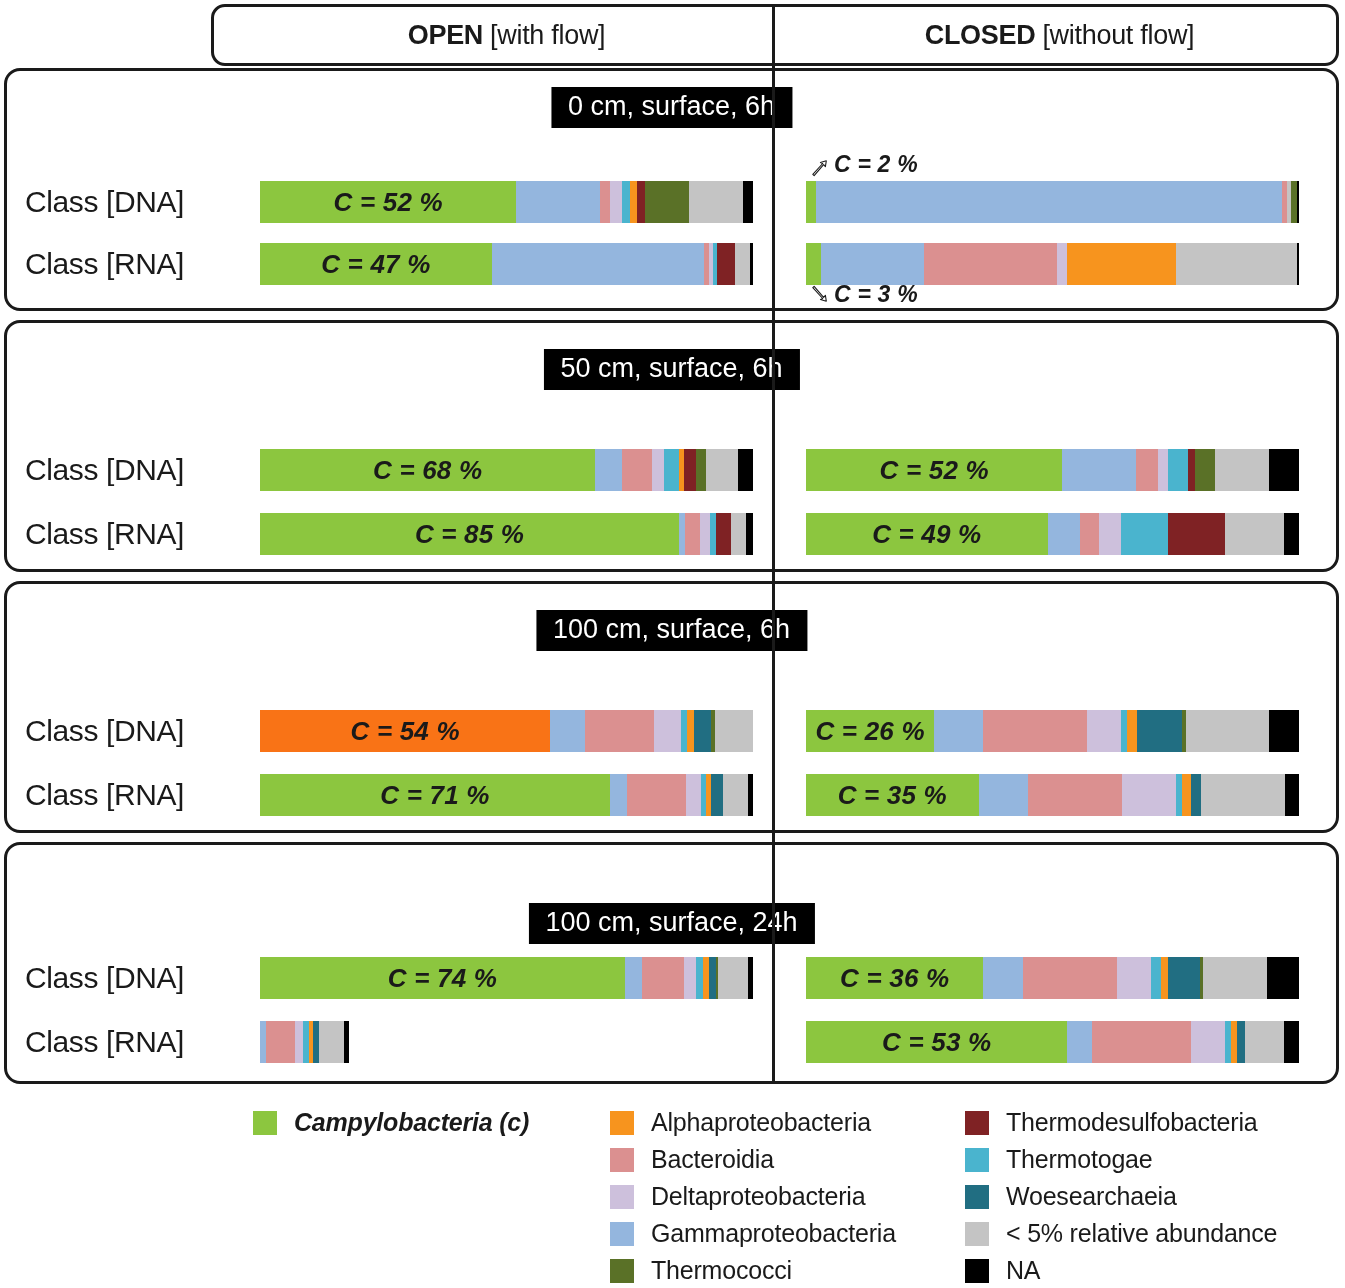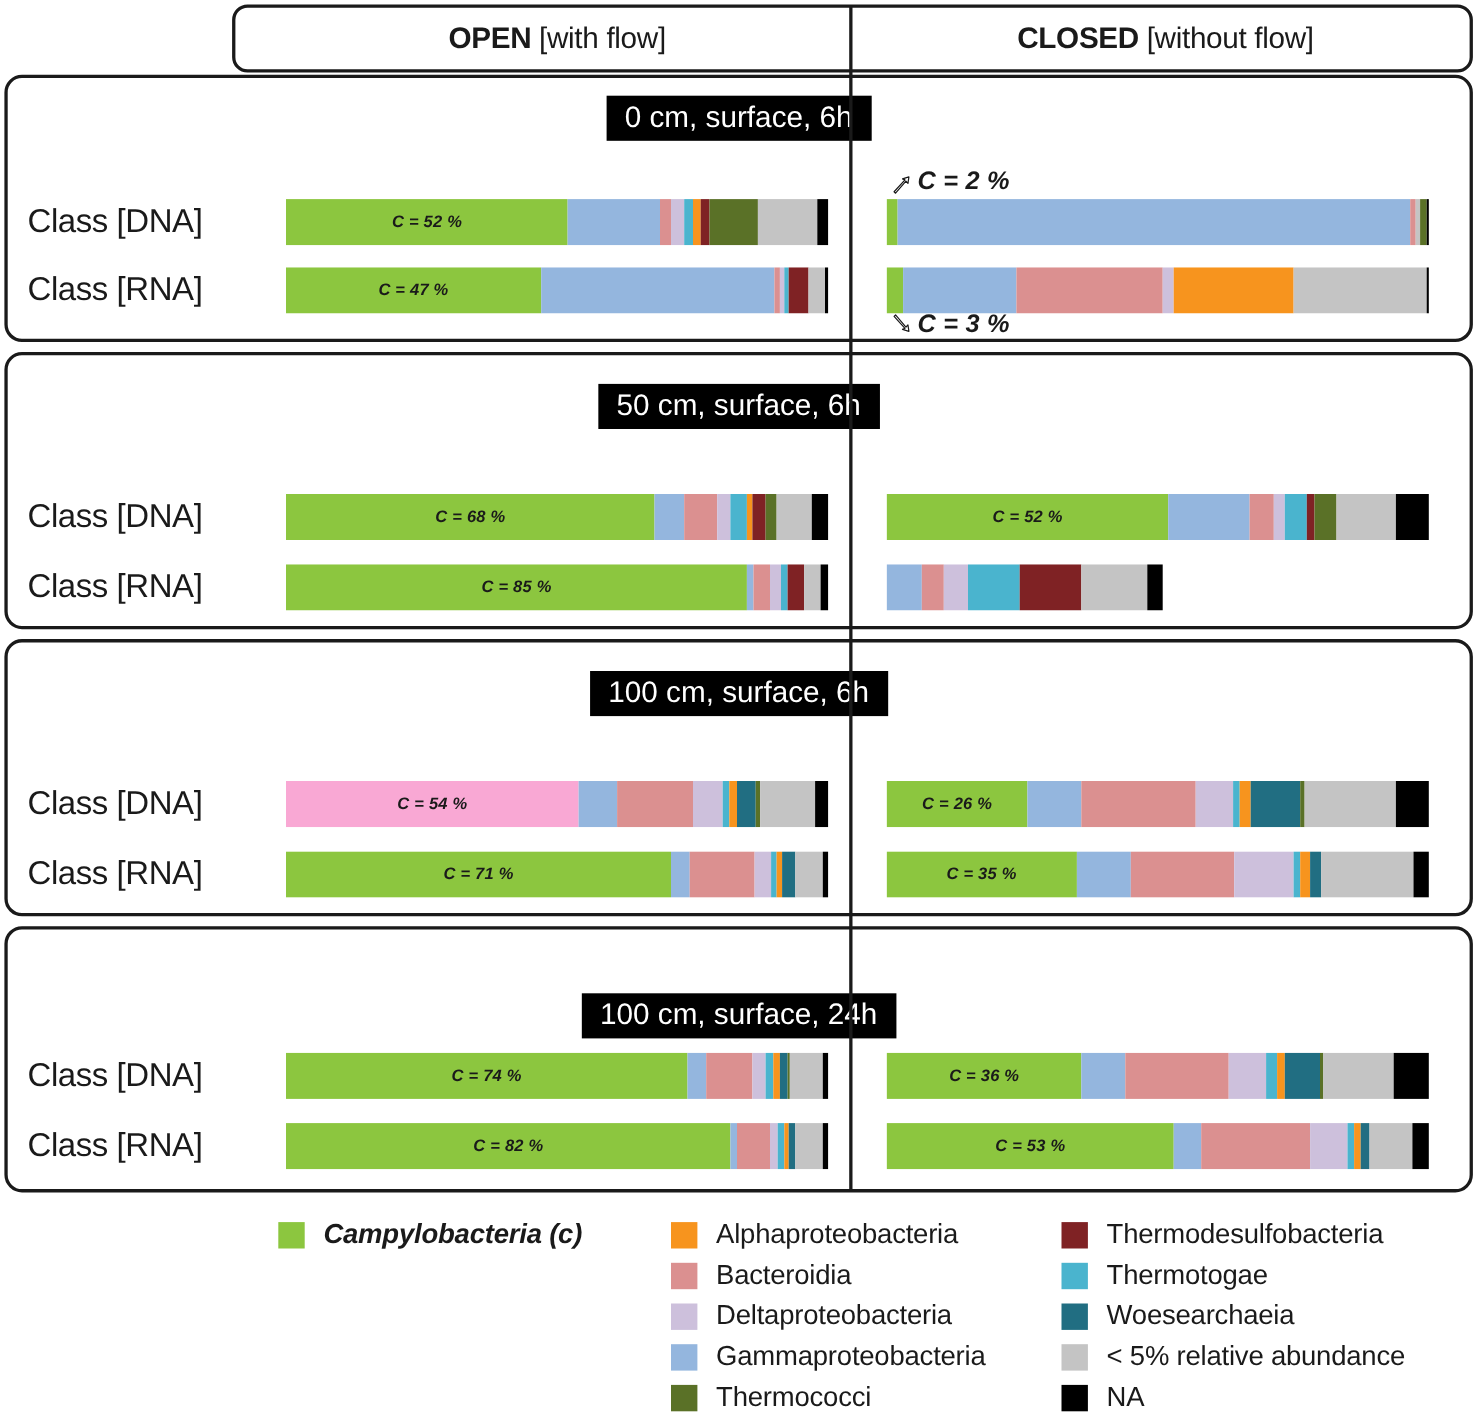--- a/index.html
+++ b/index.html
@@ -129,21 +129,21 @@
     position: relative;
     flex: 0 0 auto;
   }
   .seg-label {
     position: absolute;
     left: 0;
     right: 0;
     top: 50%;
     transform: translateY(-50%);
     text-align: center;
-    font-size: 15px;
+    font-size: 26px;
     font-weight: bold;
     font-style: italic;
     color: #1a1a1a;
     white-space: nowrap;
     letter-spacing: 0.2px;
   }
   .seg-label .cn { font-style: italic; font-weight: bold; }
 
   
   .callout {
@@ -315,36 +315,39 @@
             </div>
             <div class="seg" style="width: 1.2%; background: rgb(148, 182, 222);"></div>
             <div class="seg" style="width: 3%; background: rgb(219, 144, 144);"></div>
             <div class="seg" style="width: 2%; background: rgb(205, 192, 220);"></div>
             <div class="seg" style="width: 1.3%; background: rgb(74, 180, 206);"></div>
             <div class="seg" style="width: 3%; background: rgb(127, 34, 36);"></div>
             <div class="seg" style="width: 3%; background: rgb(196, 196, 196);"></div>
             <div class="seg" style="width: 1.5%; background: rgb(0, 0, 0);"></div>
           </div>
           <div class="bar closed">
+            <div class="seg" style="width: 49%; background: rgb(140, 198, 63);">
+              <span class="seg-label"><span class="cn">C</span> = 49 %</span>
+            </div>
             <div class="seg" style="width: 6.5%; background: rgb(148, 182, 222);"></div>
             <div class="seg" style="width: 4%; background: rgb(219, 144, 144);"></div>
             <div class="seg" style="width: 4.5%; background: rgb(205, 192, 220);"></div>
             <div class="seg" style="width: 9.5%; background: rgb(74, 180, 206);"></div>
             <div class="seg" style="width: 11.5%; background: rgb(127, 34, 36);"></div>
             <div class="seg" style="width: 12%; background: rgb(196, 196, 196);"></div>
             <div class="seg" style="width: 3%; background: rgb(0, 0, 0);"></div>
           </div>
         </div>
       </div>
       <div class="panel" id="panel-2">
         <div class="panel-title">100 cm, surface, 6h</div>
         <div class="row" style="top: 126px;">
           <div class="row-label">Class [DNA]</div>
           <div class="bar open">
-            <div class="seg" style="width: 54%; background: #f9a8d4;">
+            <div class="seg" style="width: 54%; background: #f97316; padding-left: 24px;">
               <span class="seg-label"><span class="cn">C</span> = 54 %</span>
             </div>
             <div class="seg" style="width: 7%; background: rgb(148, 182, 222);"></div>
             <div class="seg" style="width: 14%; background: rgb(219, 144, 144);"></div>
             <div class="seg" style="width: 5.5%; background: rgb(205, 192, 220);"></div>
             <div class="seg" style="width: 1.2%; background: rgb(74, 180, 206);"></div>
             <div class="seg" style="width: 1.5%; background: rgb(247, 148, 30);"></div>
             <div class="seg" style="width: 3.5%; background: rgb(33, 110, 130);"></div>
             <div class="seg" style="width: 0.8%; background: rgb(90, 113, 39);"></div>
             <div class="seg" style="width: 10%; background: rgb(196, 196, 196);"></div>
@@ -424,23 +427,20 @@
             <div class="seg" style="width: 1.5%; background: rgb(247, 148, 30);"></div>
             <div class="seg" style="width: 6.5%; background: rgb(33, 110, 130);"></div>
             <div class="seg" style="width: 0.5%; background: rgb(90, 113, 39);"></div>
             <div class="seg" style="width: 13%; background: rgb(196, 196, 196);"></div>
             <div class="seg" style="width: 6.5%; background: rgb(0, 0, 0);"></div>
           </div>
         </div>
         <div class="row" style="top: 176px;">
           <div class="row-label">Class [RNA]</div>
           <div class="bar open">
-            <div class="seg" style="width: 82%; background: rgb(140, 198, 63);">
-              <span class="seg-label"><span class="cn">C</span> = 82 %</span>
-            </div>
             <div class="seg" style="width: 1.2%; background: rgb(148, 182, 222);"></div>
             <div class="seg" style="width: 6%; background: rgb(219, 144, 144);"></div>
             <div class="seg" style="width: 1.5%; background: rgb(205, 192, 220);"></div>
             <div class="seg" style="width: 1.2%; background: rgb(74, 180, 206);"></div>
             <div class="seg" style="width: 0.8%; background: rgb(247, 148, 30);"></div>
             <div class="seg" style="width: 1.3%; background: rgb(33, 110, 130);"></div>
             <div class="seg" style="width: 5%; background: rgb(196, 196, 196);"></div>
             <div class="seg" style="width: 1%; background: rgb(0, 0, 0);"></div>
           </div>
           <div class="bar closed">

